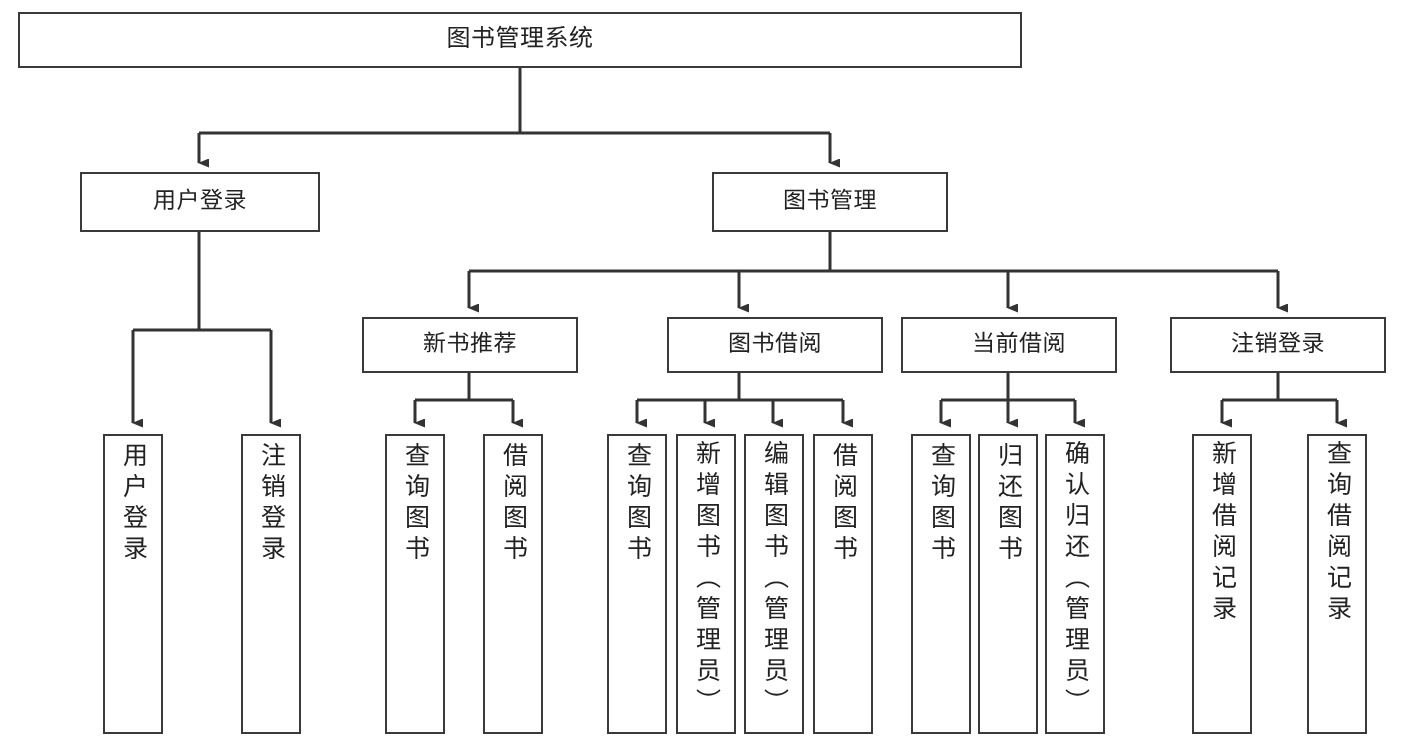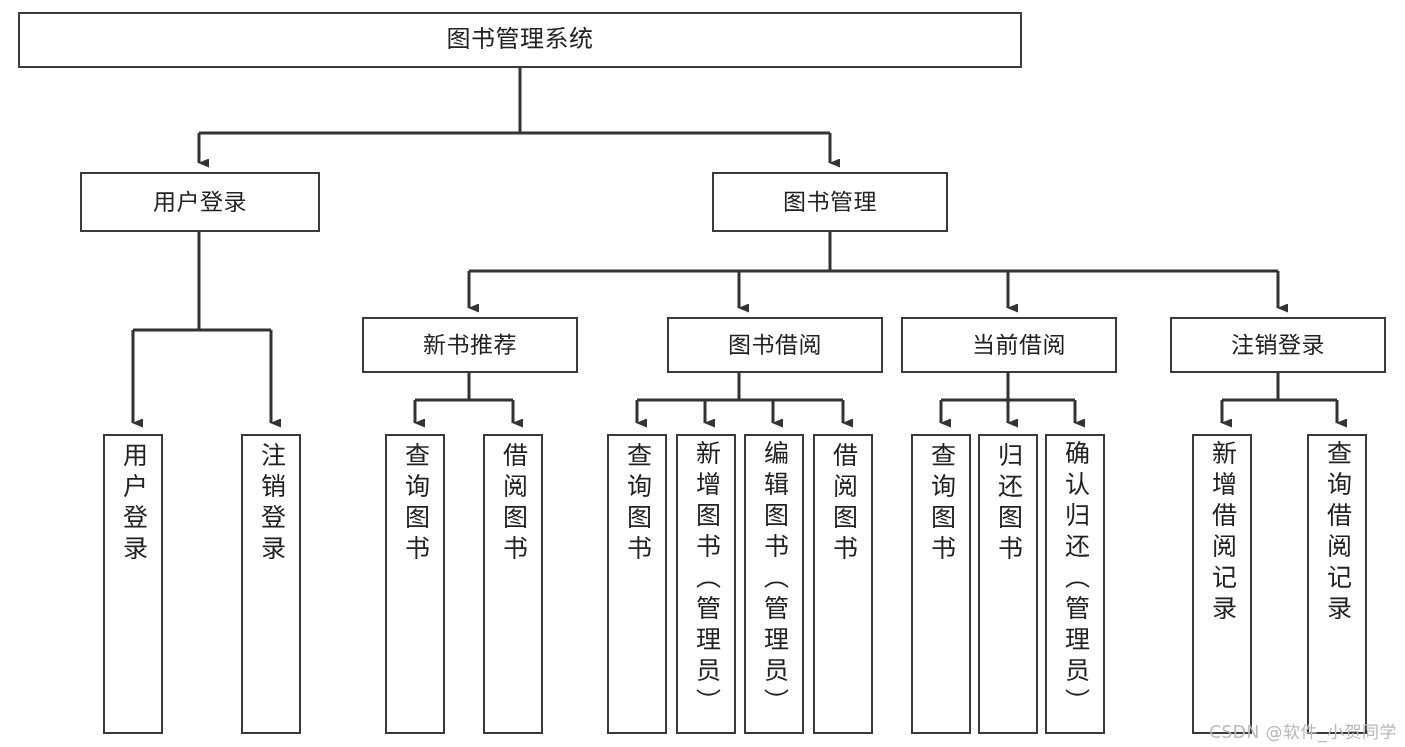--- a/index.html
+++ b/index.html
@@ -41,20 +41,21 @@
   .node-label {
     color: #222222;
     line-height: 1.16;
     text-align: center;
     white-space: pre;
   }
   
   .h-label {
     font-size: 23px;
     letter-spacing: 0.5px;
+    font-family: Liberation Mono, monospace;
   }
   .node.root .h-label { font-size: 24px; }
   
   .node.leaf {
     align-items: flex-start;
     justify-content: center;
     padding-top: 6px;
   }
   .v-label {
     writing-mode: vertical-rl;
@@ -207,15 +208,14 @@
   </div>
 
   <div class="node leaf tall-text" style="left:1192px; top:434px; width:60px; height:300px;">
     <span class="node-label v-label">新增借阅记录</span>
   </div>
 
   <div class="node leaf tall-text" style="left:1307px; top:434px; width:60px; height:300px;">
     <span class="node-label v-label">查询借阅记录</span>
   </div>
 
-  <div id="watermark">CSDN @软件_小贺同学</div>
 
 </div>
 
 </body></html>

